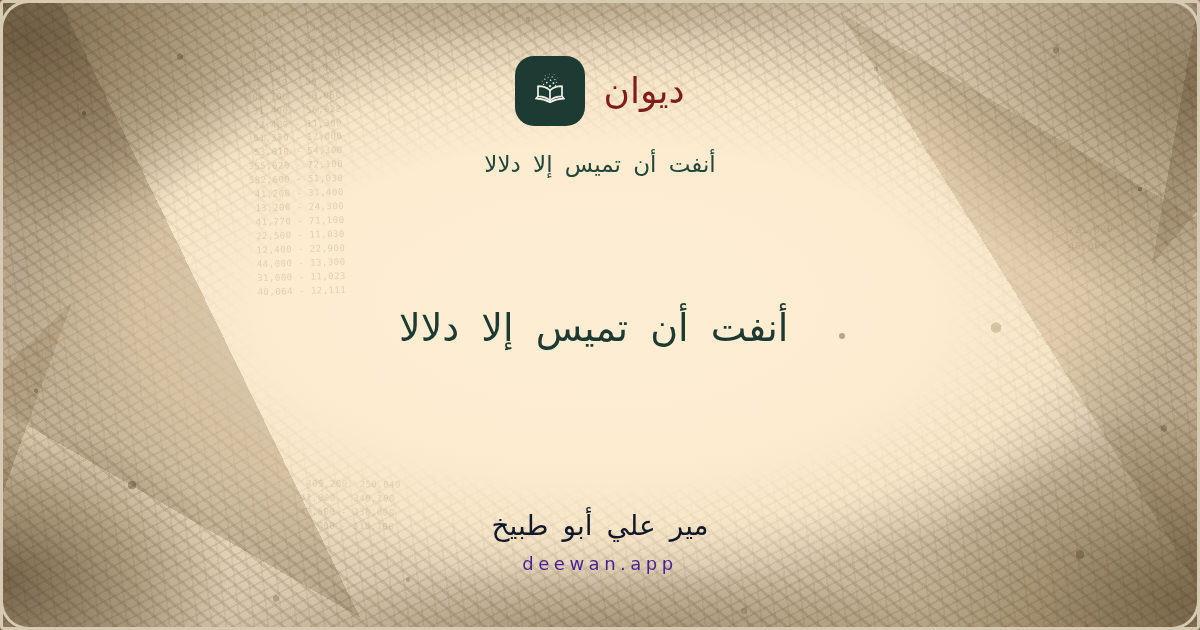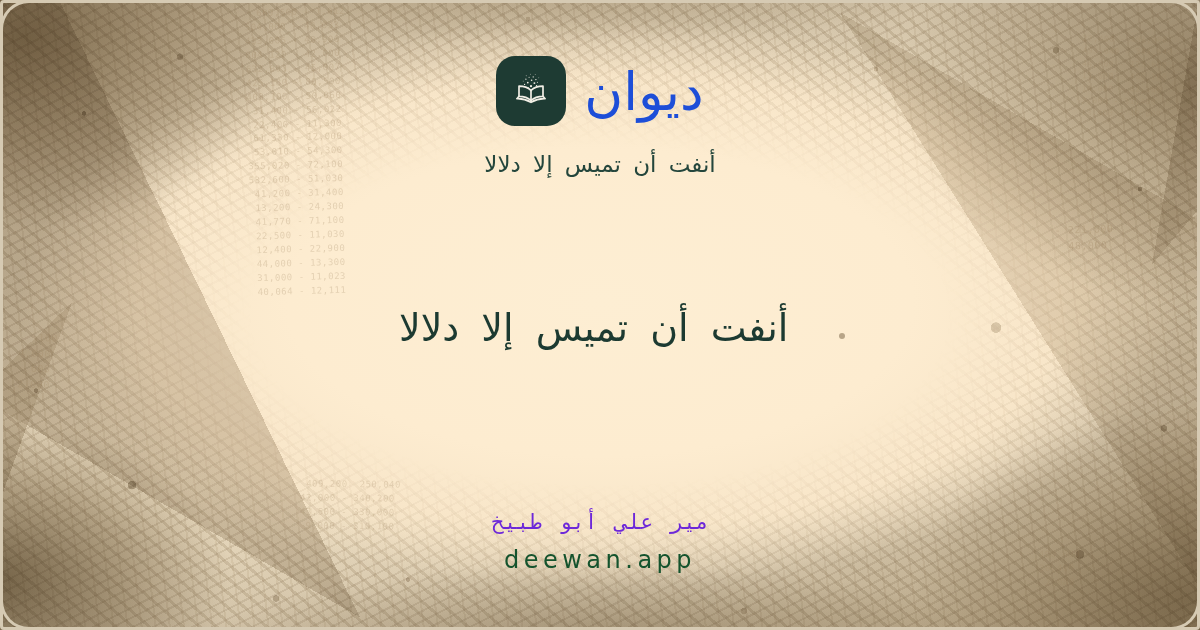--- a/index.html
+++ b/index.html
@@ -127,22 +127,22 @@
     height: 70px;
     border-radius: 19px;
     background: #1e3b33;
     display: flex;
     align-items: center;
     justify-content: center;
     flex: none;
   }
   .logo-mark svg { display: block; }
   .brand-name {
-    font-size: 53px;
-    color: #1d4ed8;
+    font-size: 36px;
+    color: #7f1d1d;
     line-height: 1;
     letter-spacing: 0;
     font-weight: 400;
   }
 
   .subtitle {
     margin-top: 22px;
     font-size: 23px;
     color: #24463c;
     line-height: 1.4;
@@ -182,30 +182,29 @@
   }
 
   .footer {
     position: absolute;
     bottom: 56px;
     left: 0;
     right: 0;
     text-align: center;
   }
   .author {
-    font-size: 21px;
-    color: #6d28d9;
+    font-size: 28px;
+    color: #0f172a;
     line-height: 1.35;
     word-spacing: 5px;
-    font-family: Liberation Mono, monospace;
   }
   .site {
     margin-top: 8px;
-    font-size: 24px;
-    color: #14532d;
+    font-size: 18px;
+    color: #4c1d95;
     letter-spacing: 4.5px;
     direction: ltr;
     font-weight: 400;
   }
 
   
   .frame {
     position: absolute;
     inset: 0;
     border: 3px solid #d6cab3;

